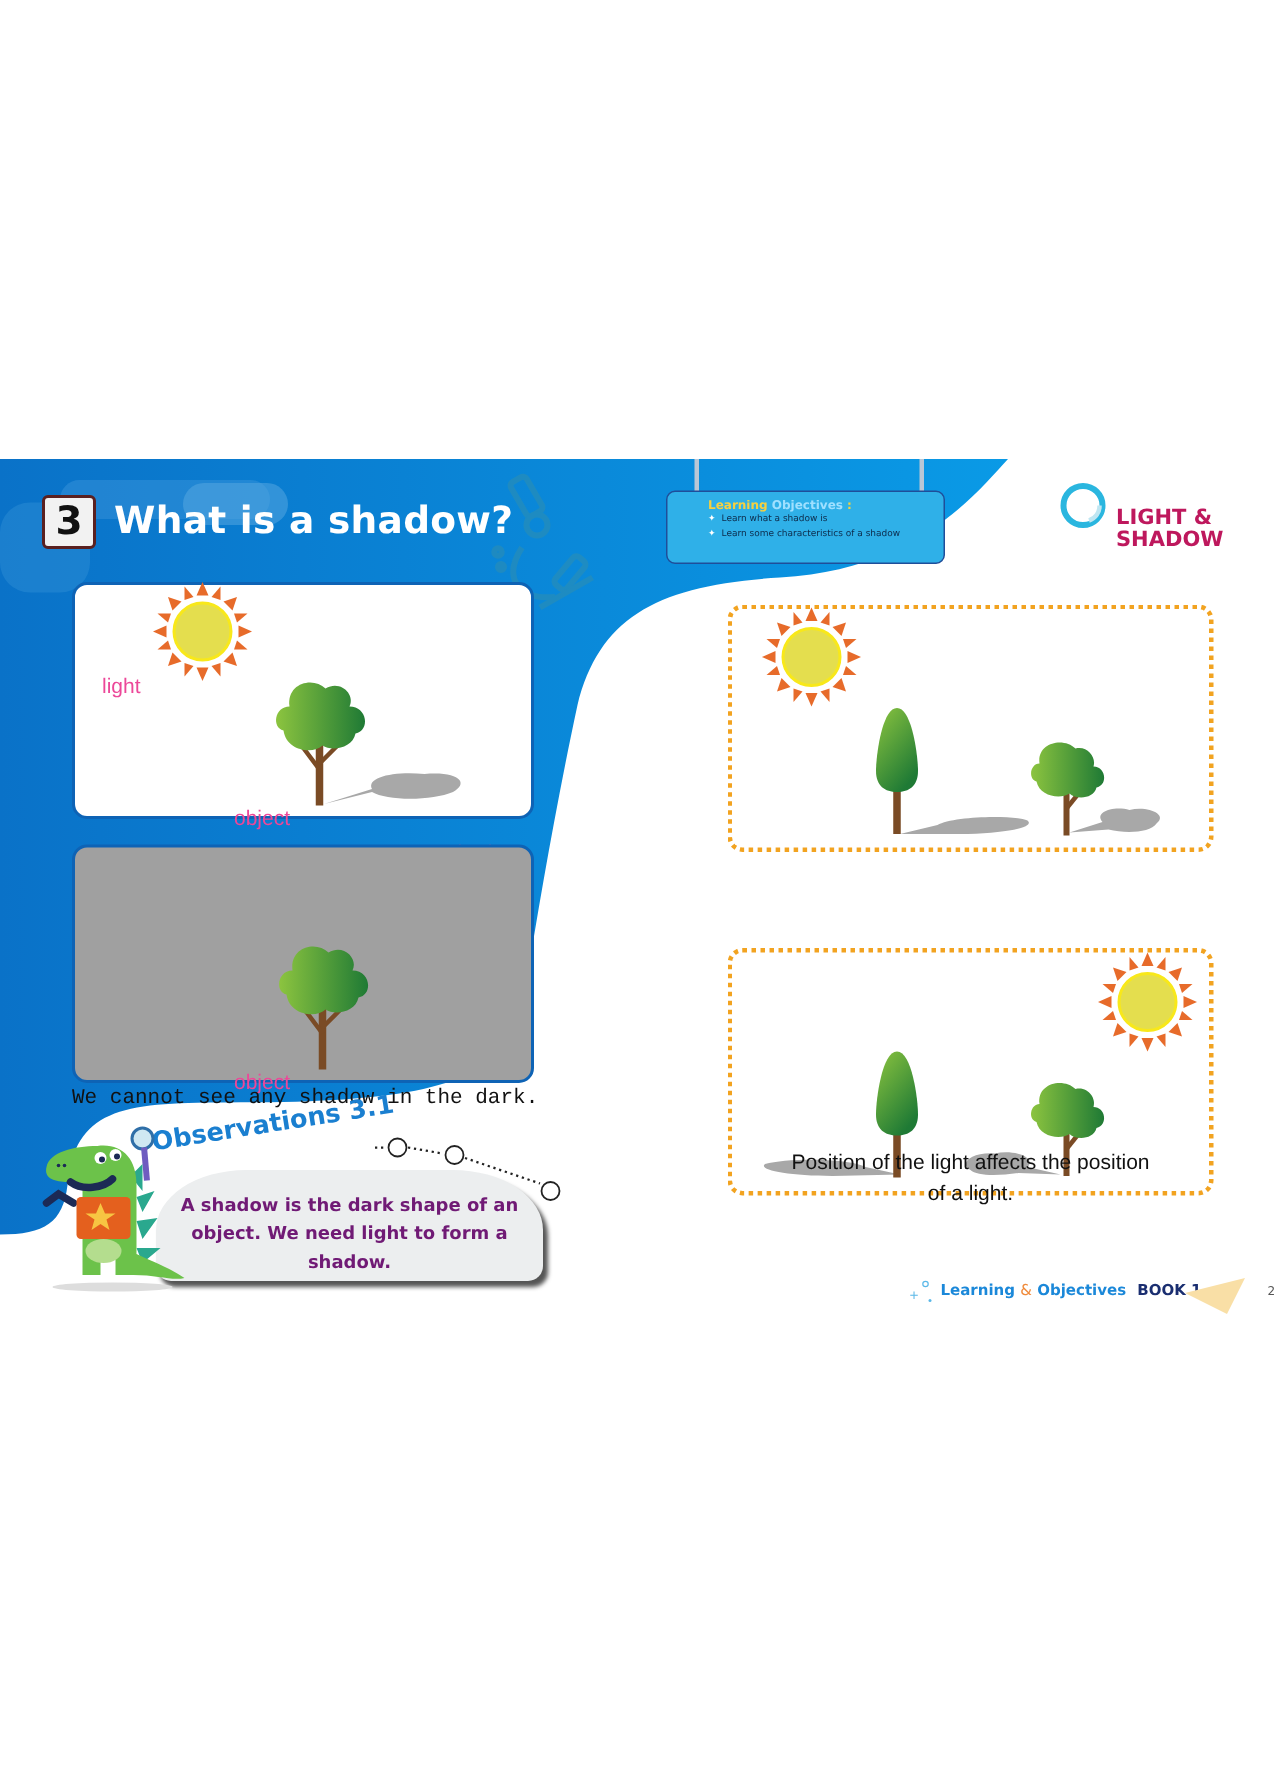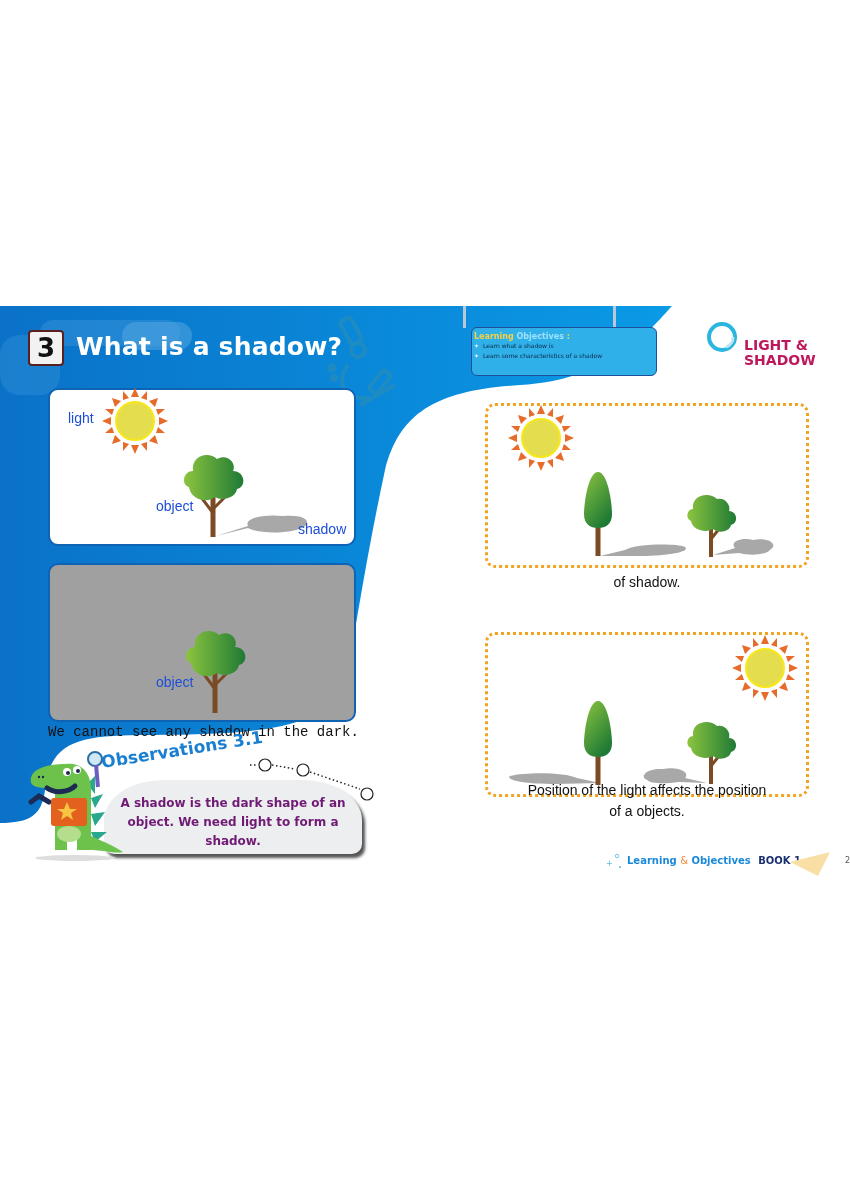--- a/index.html
+++ b/index.html
@@ -2,31 +2,31 @@
 <html><head>
 <meta charset="utf-8">
 <style>
   html,body{margin:0;padding:0;}
   body{width:850px;height:1190px;background:#ffffff;position:relative;overflow:hidden;font-family:"DejaVu Sans",sans-serif;}
   .page{position:absolute;left:0;top:0;width:850px;height:1190px;}
   .bg-svg{position:absolute;left:0;top:0;}
   .abs{position:absolute;}
   .chapter-num{left:28px;top:330px;width:36px;height:36px;background:#f2f2f2;border:2px solid #5a2020;border-radius:4px;box-sizing:border-box;font:bold 26px "DejaVu Sans",sans-serif;color:#111;text-align:center;line-height:32px;}
   .page-title{left:76px;top:332px;font:bold 25px "DejaVu Sans",sans-serif;color:#ffffff;letter-spacing:0.2px;white-space:nowrap;}
-  .lo-box{left:471px;top:327px;width:186px;height:49px;background:#2fb0e8;border:1.5px solid #1f4e9a;border-radius:6px;box-sizing:border-box;padding:4px 2px;}
+  .lo-box{left:444px;top:327px;width:186px;height:49px;background:#2fb0e8;border:1.5px solid #1f4e9a;border-radius:6px;box-sizing:border-box;padding:4px 27px;}
   .lo-title{font:bold 8px "DejaVu Sans",sans-serif;color:#f6d23a;white-space:nowrap;}
   .lo-title .c1{color:#f7d040}.lo-title .c2{color:#9fe0ff}
   .lo-item{font:6px "DejaVu Sans",sans-serif;color:#0d2a4a;white-space:nowrap;line-height:10px;}
   .lo-item .star{color:#ffffff;margin-right:4px;}
   .lo-hang{width:3px;height:22px;background:#b9c7d6;top:306px;}
   .unit-title{left:744px;top:338px;font:bold 14px "DejaVu Sans",sans-serif;color:#be185d;line-height:15px;white-space:nowrap;}
   .card{border-radius:10px;box-sizing:border-box;}
   .card-light{left:48px;top:388px;width:308px;height:158px;background:#ffffff;border:2px solid #0e63b5;}
   .card-dark{left:48px;top:563px;width:308px;height:159px;background:#a0a0a0;border:2px solid #0e63b5;}
-  .lbl{font:14px "Liberation Sans",sans-serif;color:#1d4ed8;white-space:nowrap;}
+  .lbl{font:14px "Liberation Sans",sans-serif;color:#ec4899;white-space:nowrap;margin-top:39px;}
   .caption{font:14px "Liberation Sans",sans-serif;color:#111;text-align:center;white-space:nowrap;}
   .dot-card{border:3px dotted #f2a320;border-radius:10px;box-sizing:border-box;background:#fff;}
   .obs-title{left:103px;top:752px;font:bold 17px "DejaVu Sans",sans-serif;color:#1a7fd0;transform:rotate(-9deg);transform-origin:left bottom;white-space:nowrap;}
   .obs-bubble{left:104px;top:780px;width:258px;height:74px;background:#eceeef;border-radius:60px 60px 10px 10px / 40px 40px 10px 10px;box-shadow:3px 4px 3px #555;}
   .obs-text{left:118px;top:794px;width:230px;font:bold 12px "DejaVu Sans",sans-serif;color:#701a75;text-align:center;line-height:19px;}
   .footer-book{left:627px;top:855px;font:bold 10px "DejaVu Sans",sans-serif;color:#1b88d9;white-space:nowrap;}
   .footer-book .amp{color:#f08a3a;font-weight:normal;}
   .footer-book .book{color:#1a2e70;margin-left:4px;}
   .page-num{left:845px;top:856px;font:8px "DejaVu Sans",sans-serif;color:#555;}
 </style>
@@ -178,34 +178,33 @@
 
   <div class="abs dot-card" style="left:485px;top:403px;width:324px;height:165px;"></div>
   <svg class="abs" style="left:485px;top:403px;" width="324" height="165">
     <use href="#sun" x="56" y="35"></use>
     <path d="M115,153 L140,147 C150,141 190,140 200,144 C205,148 190,152 160,153 Z" fill="#a8a8a8"></path>
     <use href="#tallTree" x="113" y="121"></use>
     <path d="M228,152 L250,145 C244,138 258,134 268,137 C280,134 294,140 286,146 C282,152 266,153 254,150 Z" fill="#a8a8a8"></path>
     <use href="#bushTree" x="226" y="124"></use>
   </svg>
   <div class="abs caption" style="left:485px;top:572px;width:324px;line-height:21px;">
-    <div>of shadow.</div>
   </div>
 
   <div class="abs dot-card" style="left:485px;top:632px;width:324px;height:165px;"></div>
   <svg class="abs" style="left:485px;top:632px;" width="324" height="165">
     <use href="#sun" x="280" y="36"></use>
     <path d="M115,151 L92,146 C80,140 40,140 25,144 C20,148 40,152 70,152 Z" fill="#a8a8a8"></path>
     <use href="#tallTree" x="113" y="121"></use>
     <path d="M222,151 L200,146 C206,140 192,134 178,137 C162,136 154,144 162,148 C166,152 180,152 194,150 Z" fill="#a8a8a8"></path>
     <use href="#bushTree" x="226" y="122"></use>
   </svg>
-  <div class="abs caption" style="left:485px;top:780px;width:324px;line-height:21px;">
+  <div class="abs caption" style="left:485px;top:764px;width:324px;line-height:21px;">
     <div>Position of the light affects the position</div>
-    <div>of a objects.</div>
+    <div>of a light.</div>
   </div>
 
   <svg class="abs" style="left:606px;top:852px;" width="20" height="18">
     <text x="0" y="14" font-size="8" fill="#5ab8e8">+</text>
     <circle cx="11" cy="4" r="1.8" fill="none" stroke="#5ab8e8" stroke-width="0.8"></circle>
     <circle cx="14" cy="15" r="1" fill="#5ab8e8"></circle>
   </svg>
   <div class="abs footer-book">
     <span>Learning</span>
     <span class="amp">&amp;</span>

